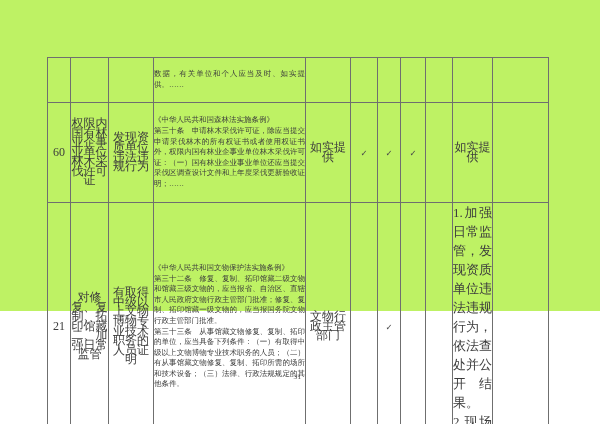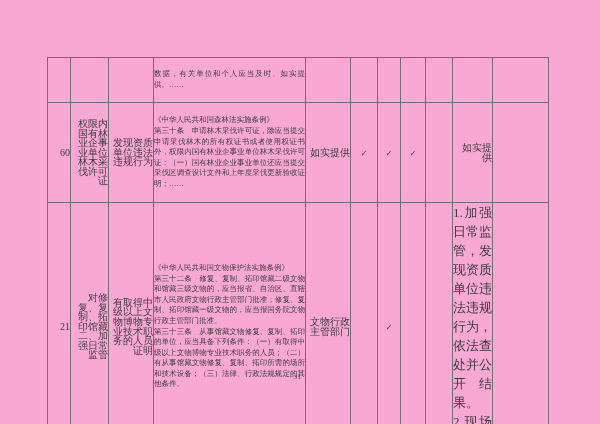--- a/index.html
+++ b/index.html
@@ -11,45 +11,45 @@
     width: 600px;
     height: 424px;
     position: relative;
     font-family: "Liberation Serif", "DejaVu Serif", serif;
     color: #3c3c3c;
     overflow: hidden;
   }
   .page {
     position: absolute;
     left: 0; top: 0;
-    width: 600px; height: 424px;
-    background: #f9a8d4;
+    width: 600px; height: 311px;
+    background: #bef264;
   }
   table.doc-table {
     position: absolute;
     left: 47px;
     top: 57px;
     width: 501px;
     border-collapse: collapse;
     table-layout: fixed;
   }
   table.doc-table td {
     border: 1px solid #6f6f6f;
     padding: 0;
     overflow: hidden;
     vertical-align: middle;
   }
   tr.row-partial td { height: 44px; }
   tr.row-40 td { height: 99px; }
   tr.row-41 td { height: 159px; }
 
   td.small {
-    font-size: 10px;
+    font-size: 12px;
     line-height: 9.6px;
-    text-align: right;
+    text-align: center;
     padding: 1px;
   }
   td.legal {
     font-size: 7.5px;
     line-height: 10.6px;
     text-align: justify;
     vertical-align: top;
     padding: 3px 3px 0 4px;
     white-space: pre-wrap;
     word-break: break-all;

